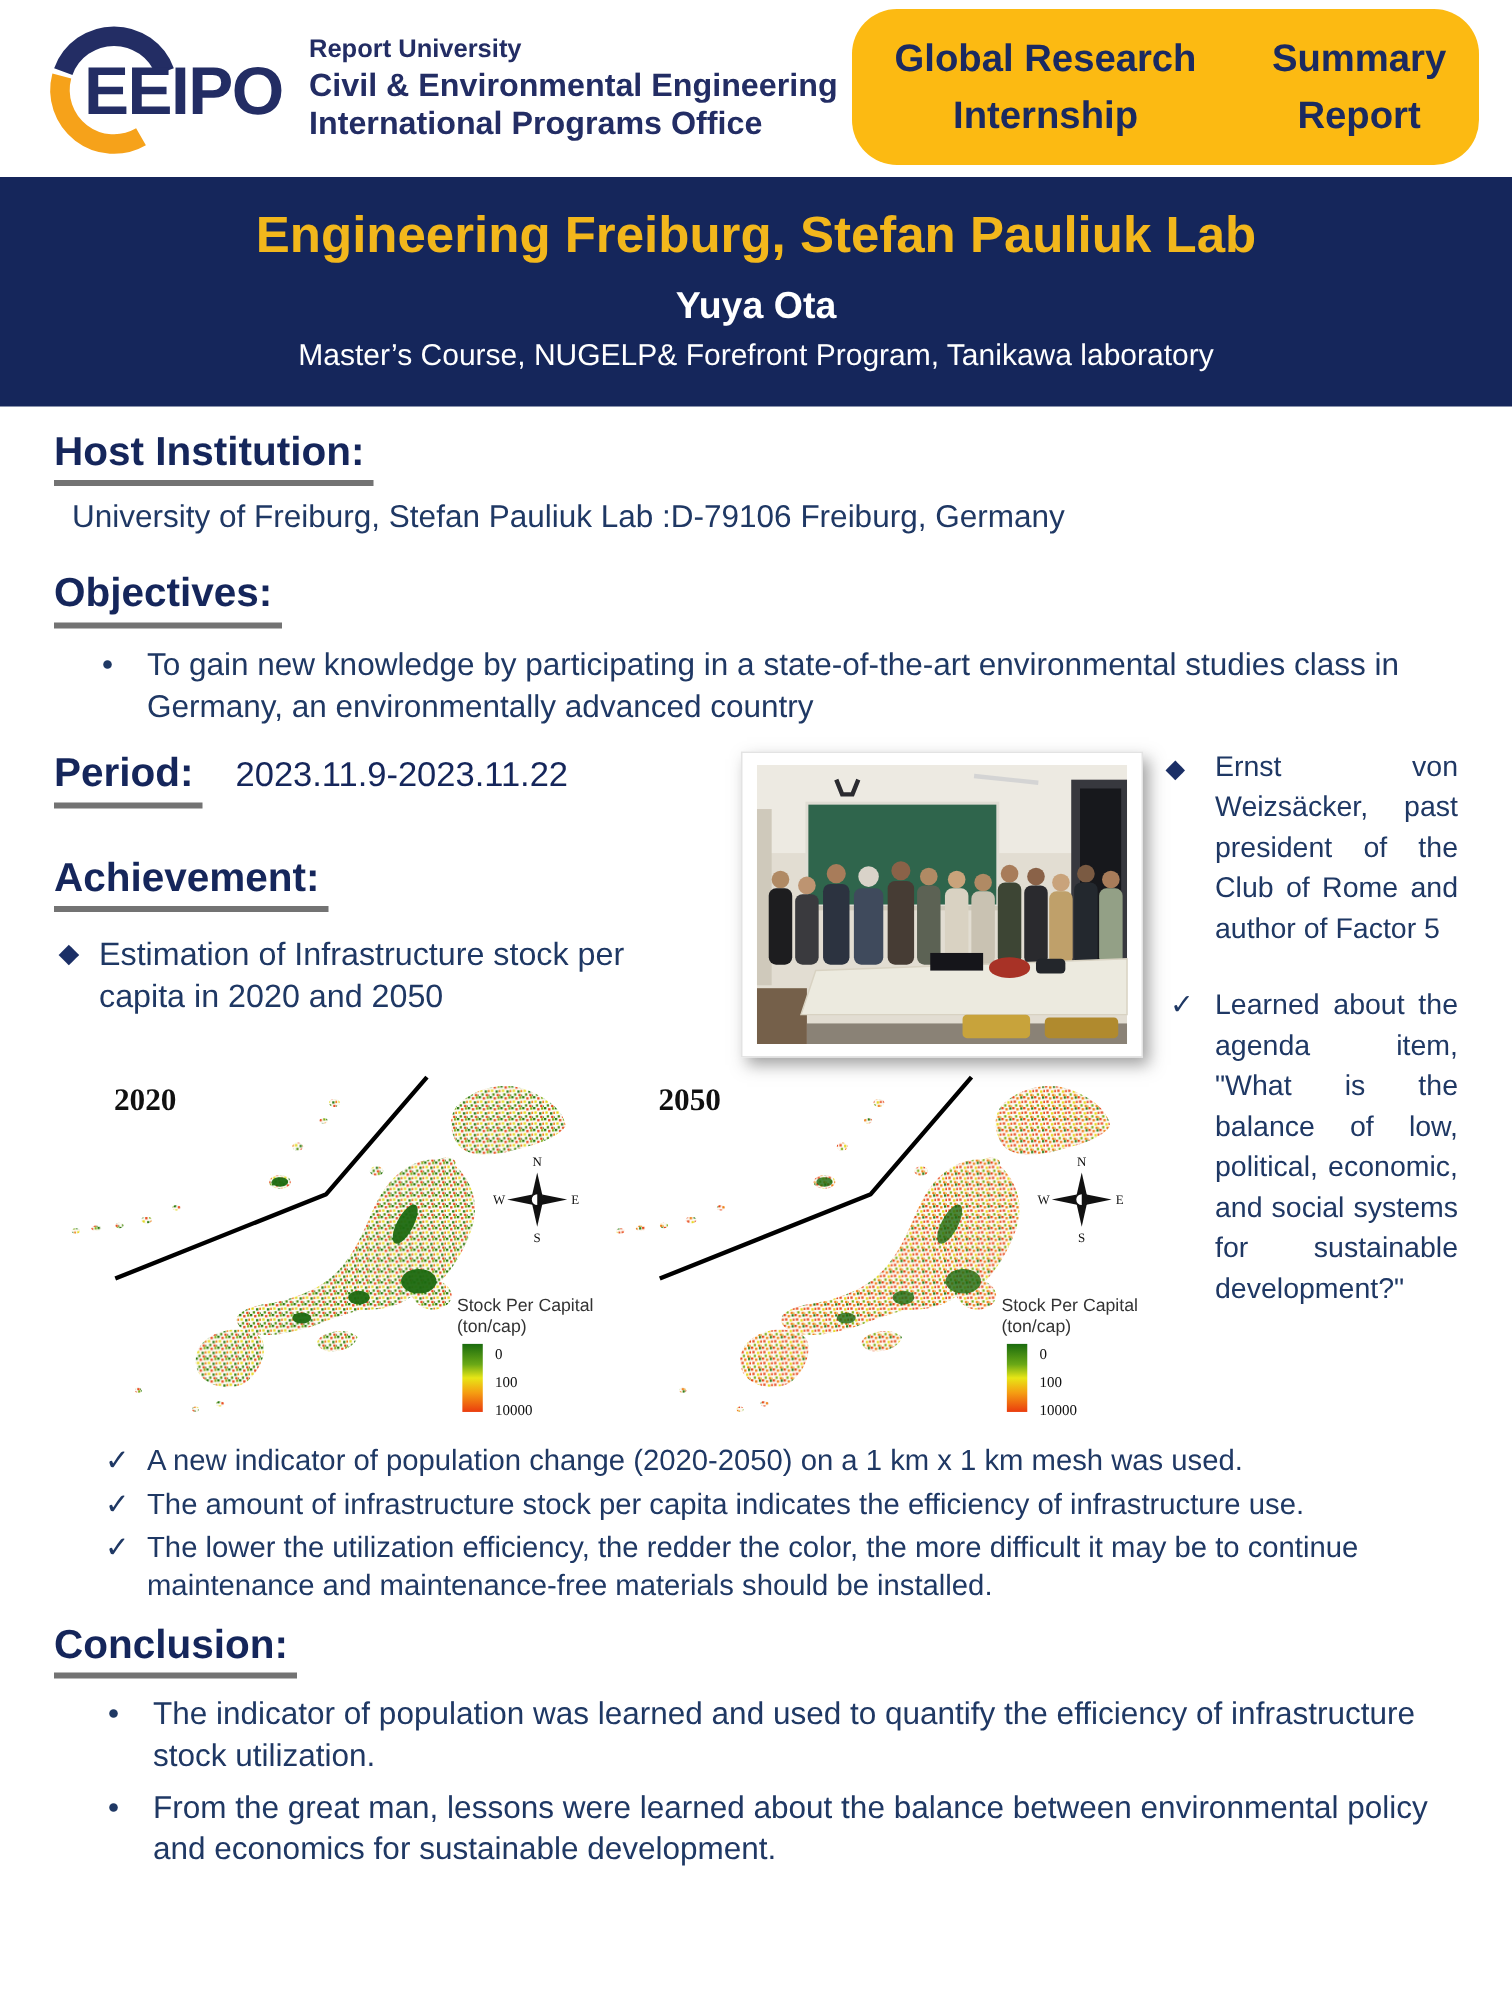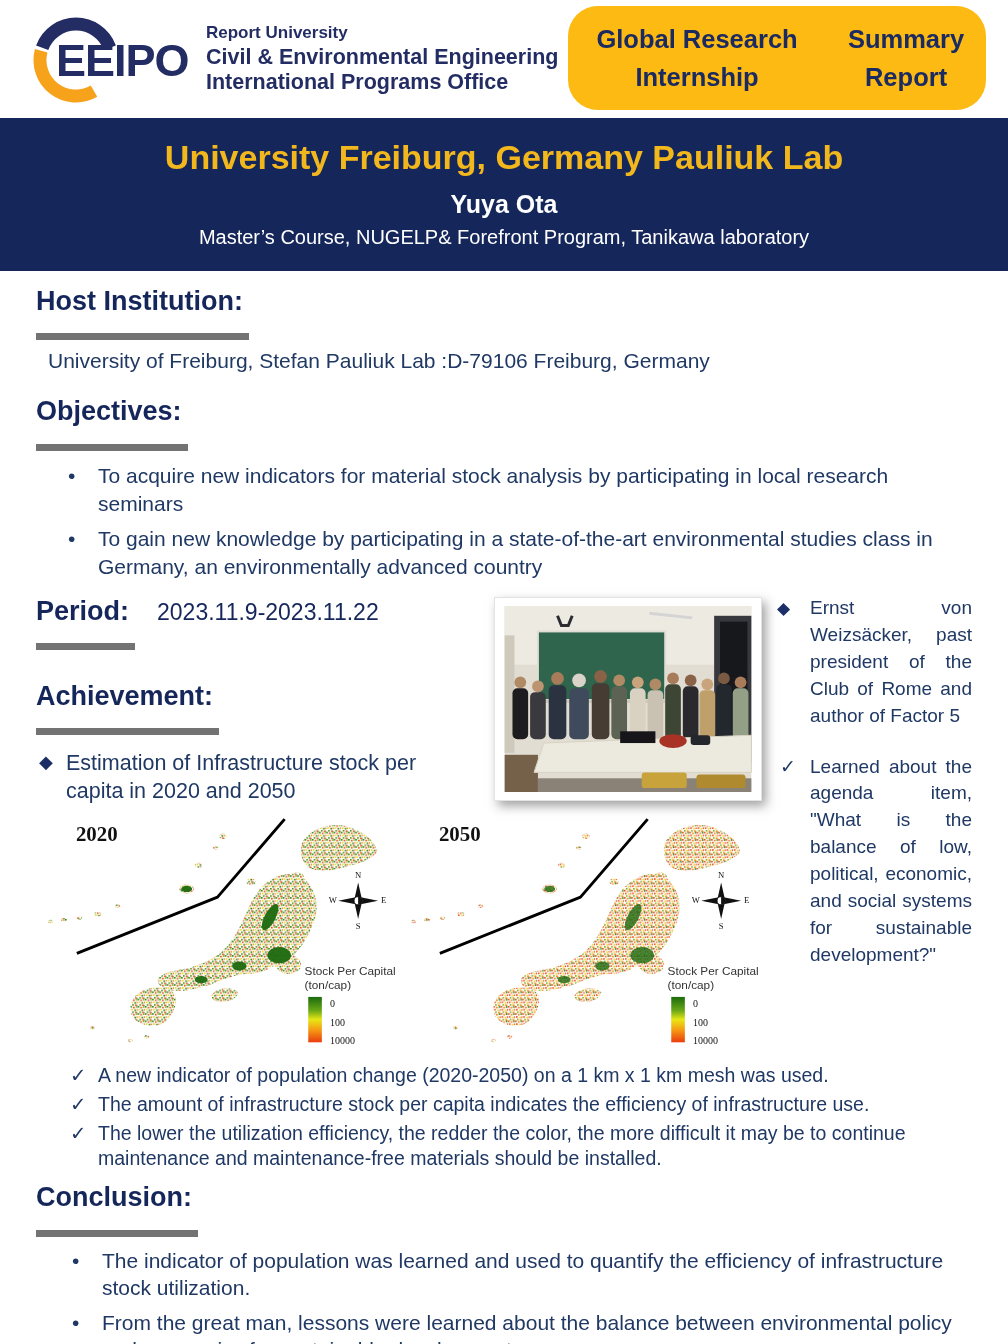--- a/index.html
+++ b/index.html
@@ -23,21 +23,21 @@
   }
   
   .band { background: #15265B; color: #fff; text-align: center; padding: 20px 0 22px; }
   .band-title { color: #F2B71C; font-size: 34px; font-weight: bold; }
   .band-author { font-size: 25px; font-weight: bold; margin-top: 13px; }
   .band-affil { font-size: 20px; margin-top: 7px; }
   
   .content { padding: 0 36px; }
   .h-heading {
     display: inline-block; font-size: 27px; font-weight: bold; color: #15265B;
-    border-bottom: 7px solid #737373; padding: 0 6px 16px 0; line-height: 1.2;
+    border-bottom: 4px solid #737373; padding: 0 6px 3px 0; line-height: 1.2;
   }
   .host-section { margin-top: 14px; }
   .host-text { margin: 9px 0 0 12px; font-size: 21px; }
   .objectives-section { margin-top: 22px; }
   ul.dot-list { list-style: none; margin: 11px 0 0 0; }
   ul.dot-list > li { position: relative; padding-left: 62px; font-size: 21px; line-height: 1.32; margin-bottom: 8px; }
   ul.dot-list > li::before { content: "\2022"; position: absolute; left: 32px; top: 0; }
   
   .mid { display: flex; margin-top: 14px; }
   .mid-left { flex: 0 0 726px; width: 726px; }
@@ -157,36 +157,35 @@
         <span class="org-line3">International Programs Office</span>
       </div>
     </div>
     <div class="badge">
       <span>Global Research Internship</span>
       <span>Summary Report</span>
     </div>
   </div>
 
   <div class="band">
-    <div class="band-title">University Freiburg, Germany Pauliuk Lab</div>
+    <div class="band-title">Engineering Freiburg, Stefan Pauliuk Lab</div>
     <div class="band-author">Yuya Ota</div>
     <div class="band-affil">Master’s Course, NUGELP&amp; Forefront Program, Tanikawa laboratory</div>
   </div>
 
   <div class="content">
 
     <div class="host-section">
       <span class="h-heading">Host Institution:</span>
       <div class="host-text">University of Freiburg, Stefan Pauliuk Lab :D-79106 Freiburg, Germany</div>
     </div>
 
     <div class="objectives-section">
       <span class="h-heading">Objectives:</span>
       <ul class="dot-list">
-        <li>To acquire new indicators for material stock analysis by participating in local research seminars</li>
         <li>To gain new knowledge by participating in a state-of-the-art environmental studies class in Germany, an environmentally advanced country</li>
       </ul>
     </div>
 
     <div class="mid">
       <div class="mid-left">
         <div class="mid-top">
           <div class="pa-block">
             <div class="period-row">
               <span class="h-heading">Period:</span>

